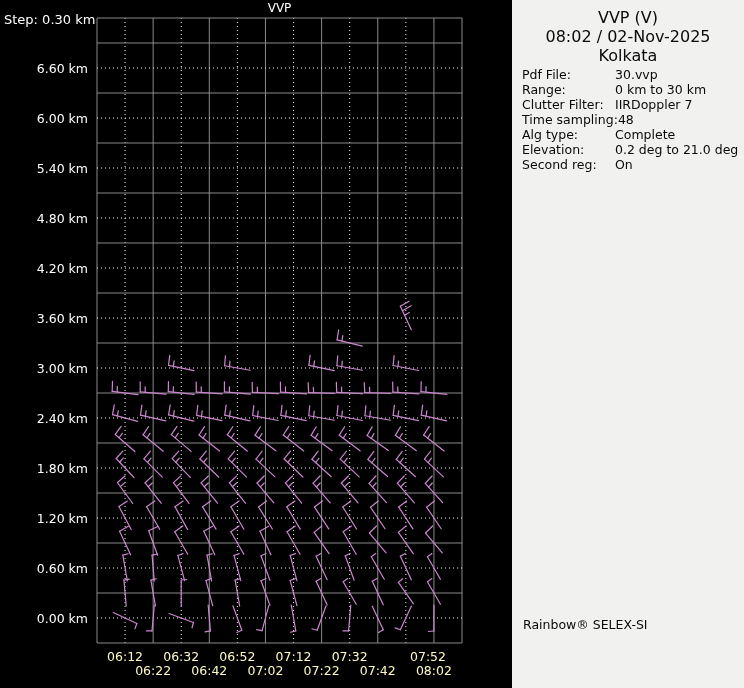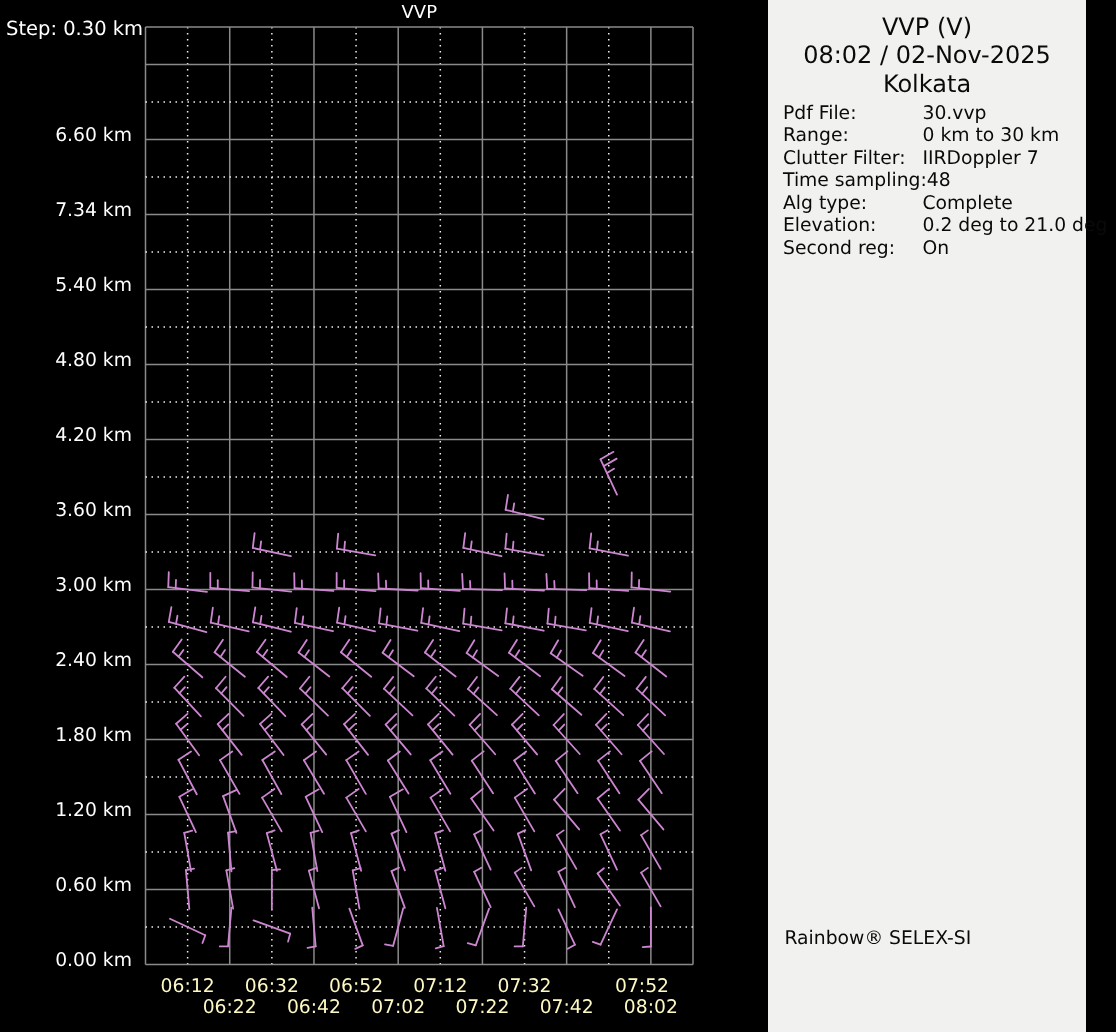--- a/index.html
+++ b/index.html
@@ -13,29 +13,29 @@
   #plot-title{
     position:absolute;left:97px;top:1px;width:365px;text-align:center;
     color:#fff;font-size:12px;line-height:14px;
   }
   #step-label{
     position:absolute;left:4px;top:13px;color:#fff;font-size:13px;line-height:14px;white-space:nowrap;
   }
   #plot-svg{position:absolute;left:0;top:0;}
   .ylab{
     position:absolute;left:0;width:88px;text-align:right;color:#fff;
-    font-size:12.5px;line-height:15px;white-space:nowrap;margin-top:21px;
+    font-size:12.5px;line-height:15px;white-space:nowrap;
   }
   .xlab{
     position:absolute;color:#fef9c3;font-size:12.5px;line-height:14px;
     transform:translateX(-50%);white-space:nowrap;
   }
   
   #info-panel{
-    position:absolute;left:512px;top:0;width:212px;height:688px;
+    position:absolute;left:512px;top:0;width:232px;height:688px;
     background:#f1f1ef;color:#0a0a0a;
   }
   .ptitle{width:100%;text-align:center;font-size:16px;line-height:19px;white-space:nowrap;}
   #panel-titles{padding-top:8px;}
   #fields{position:absolute;left:10px;top:67px;right:2px;}
   .field-row{display:flex;font-size:12.5px;line-height:15px;white-space:nowrap;}
   .flabel{min-width:93px;}
   .fvalue{}
   #footer{
     position:absolute;left:11px;top:618px;font-size:12.5px;line-height:14px;white-space:nowrap;
@@ -408,21 +408,21 @@
         <line x1="362.30615213389564" y1="346.1449846427957" x2="337.0784632507197" y2="339.8550153572043" stroke="#cc86d0" stroke-width="1.2" stroke-linecap="round"></line>
         <line x1="337.0784632507197" y1="339.8550153572043" x2="338.642807901122" y2="329.9781319512529" stroke="#cc86d0" stroke-width="1.2" stroke-linecap="round"></line>
         <line x1="341.9299418820997" y1="341.06462483520266" x2="342.79033143982093" y2="335.6323389619294" stroke="#cc86d0" stroke-width="1.2" stroke-linecap="round"></line>
         <line x1="411.34019124878296" y1="329.78200123147644" x2="400.3521164435248" y2="306.21799876852356" stroke="#cc86d0" stroke-width="1.2" stroke-linecap="round"></line>
         <line x1="400.3521164435248" y1="306.21799876852356" x2="409.01237048136915" y2="301.21799876852356" stroke="#cc86d0" stroke-width="1.2" stroke-linecap="round"></line>
         <line x1="402.46520775222825" y1="310.74953770370684" x2="411.1254617900726" y2="305.74953770370684" stroke="#cc86d0" stroke-width="1.2" stroke-linecap="round"></line>
         <line x1="404.5782990609318" y1="315.28107663889006" x2="409.3414387817462" y2="312.53107663889006" stroke="#cc86d0" stroke-width="1.2" stroke-linecap="round"></line>
       </svg>
     <div id="y-labels">
         <div class="ylab" style="top: 60.5px;">6.60 km</div>
-        <div class="ylab" style="top: 110.5px;">7.34 km</div>
+        <div class="ylab" style="top: 110.5px;">6.00 km</div>
         <div class="ylab" style="top: 160.5px;">5.40 km</div>
         <div class="ylab" style="top: 210.5px;">4.80 km</div>
         <div class="ylab" style="top: 260.5px;">4.20 km</div>
         <div class="ylab" style="top: 310.5px;">3.60 km</div>
         <div class="ylab" style="top: 360.5px;">3.00 km</div>
         <div class="ylab" style="top: 410.5px;">2.40 km</div>
         <div class="ylab" style="top: 460.5px;">1.80 km</div>
         <div class="ylab" style="top: 510.5px;">1.20 km</div>
         <div class="ylab" style="top: 560.5px;">0.60 km</div>
         <div class="ylab" style="top: 610.5px;">0.00 km</div>

